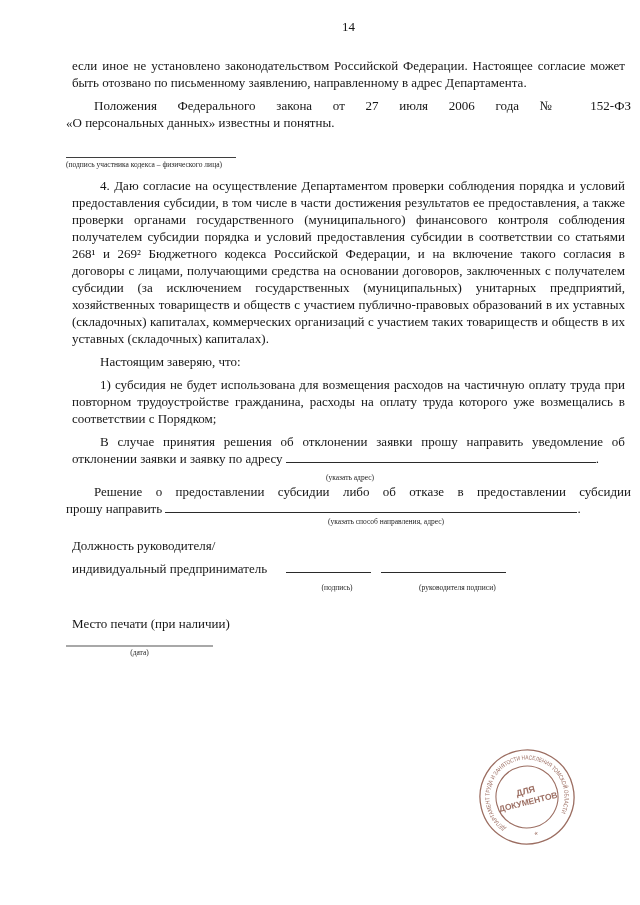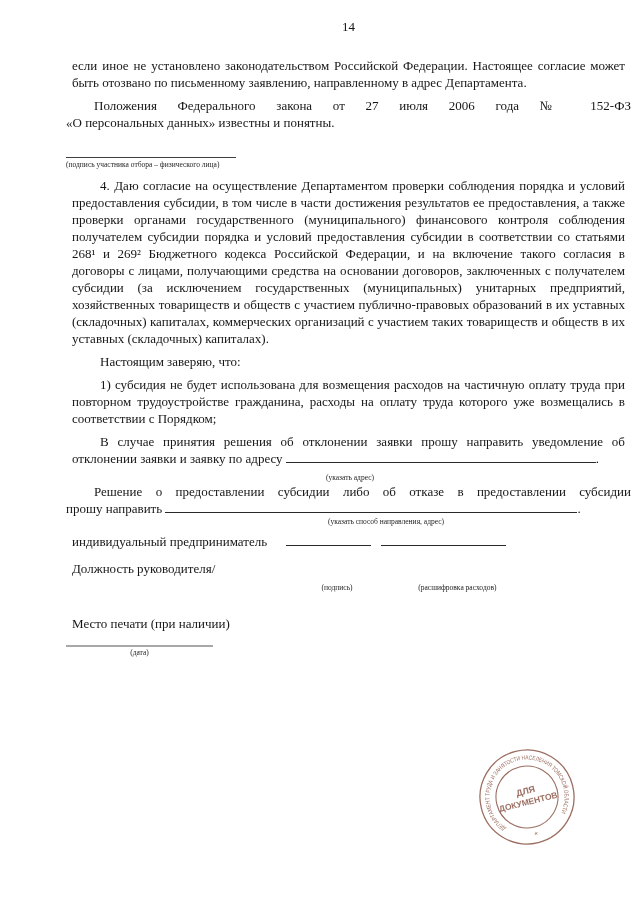--- a/index.html
+++ b/index.html
@@ -42,45 +42,45 @@
   <div class="pageno">14</div>
 
   <p class="p1">если иное не установлено законодательством Российской Федерации. Настоящее согласие может быть отозвано по письменному заявлению, направленному в адрес Департамента.</p>
 
   <div>
     <div class="ind jlast">Положения Федерального закона от 27 июля 2006 года № 152-ФЗ</div>
     <div class="left">«О персональных данных» известны и понятны.</div>
   </div>
 
   <div class="sigline"></div>
-  <div class="cap">(подпись участника отбора – физического лица)</div>
+  <div class="cap">(подпись участника кодекса – физического лица)</div>
 
   <p class="ind p4">4. Даю согласие на осуществление Департаментом проверки соблюдения порядка и условий предоставления субсидии, в том числе в части достижения результатов ее предоставления, а также проверки органами государственного (муниципального) финансового контроля соблюдения получателем субсидии порядка и условий предоставления субсидии в соответствии со статьями 268¹ и 269² Бюджетного кодекса Российской Федерации, и на включение такого согласия в договоры с лицами, получающими средства на основании договоров, заключенных с получателем субсидии (за исключением государственных (муниципальных) унитарных предприятий, хозяйственных товариществ и обществ с участием публично-правовых образований в их уставных (складочных) капиталах, коммерческих организаций с участием таких товариществ и обществ в их уставных (складочных) капиталах).</p>
 
   <p class="ind left">Настоящим заверяю, что:</p>
 
   <p class="ind">1) субсидия не будет использована для возмещения расходов на частичную оплату труда при повторном трудоустройстве гражданина, расходы на оплату труда которого уже возмещались в соответствии с Порядком;</p>
 
 
 
 
   <p class="ind"><span>В случае принятия решения об отклонении заявки прошу направить уведомление об отклонении заявки и заявку по адресу</span> <span class="blank" style="width:310px;"></span><span>.</span></p>
   <div class="cap cap-addr">(указать адрес)</div>
 
   <div>
     <div class="ind jlast">Решение о предоставлении субсидии либо об отказе в предоставлении субсидии</div>
     <div class="left"><span>прошу направить</span> <span class="blank" style="width:412px;"></span><span>.</span></div>
   </div>
   <div class="cap cap-way">(указать способ направления, адрес)</div>
 
+  <p class="left pos">Должность руководителя/</p>
   <p class="left"><span>индивидуальный предприниматель</span> <span class="blank" style="width:85px;margin-left:16px;"></span> <span class="blank" style="width:125px;margin-left:6px;"></span></p>
-  <p class="left pos">Должность руководителя/</p>
   <div class="cap caprow">
     <span class="c1">(подпись)</span>
-    <span class="c2">(расшифровка расходов)</span>
+    <span class="c2">(руководителя подписи)</span>
   </div>
 
   <p class="left seal-row">Место печати (при наличии)</p>
 
   <div class="dateline"></div>
   <div class="cap cap-date">(дата)</div>
 
 </div>
 
 <svg class="stamp" viewBox="0 0 160 160">

